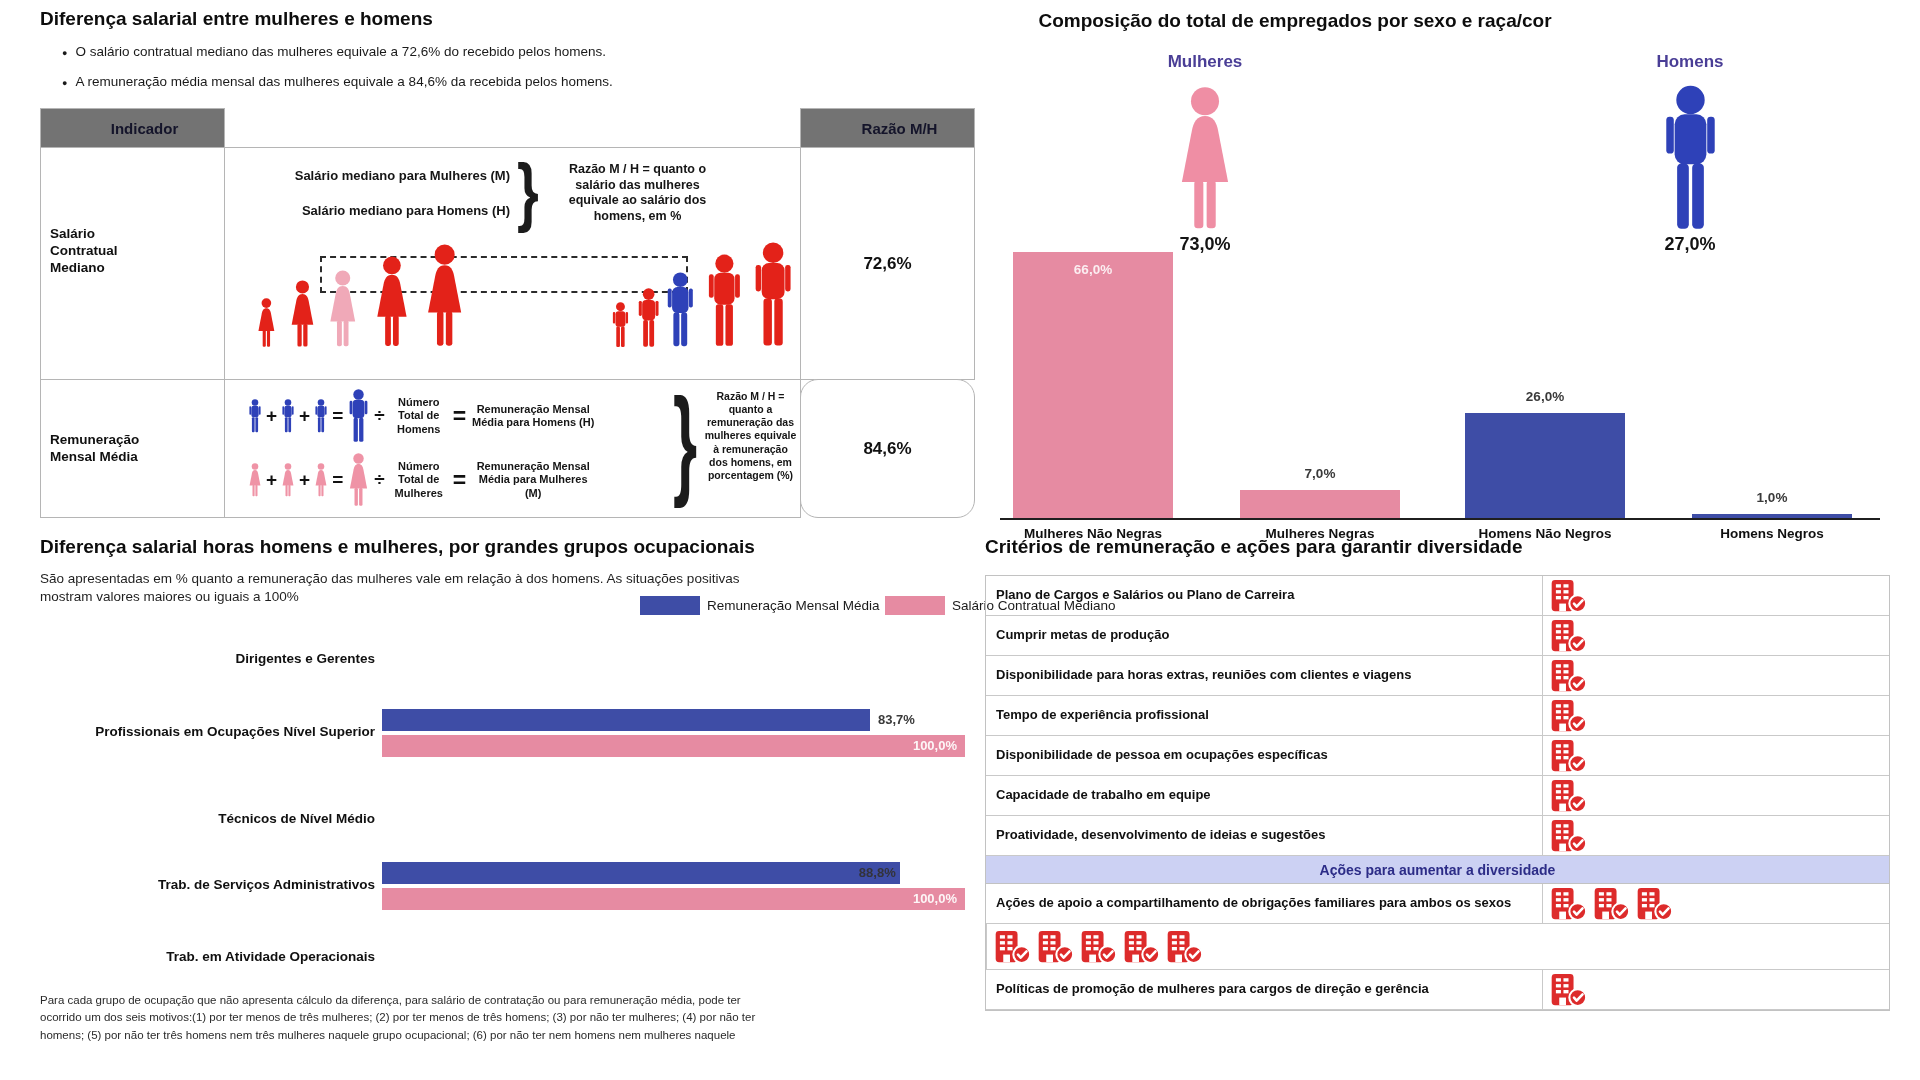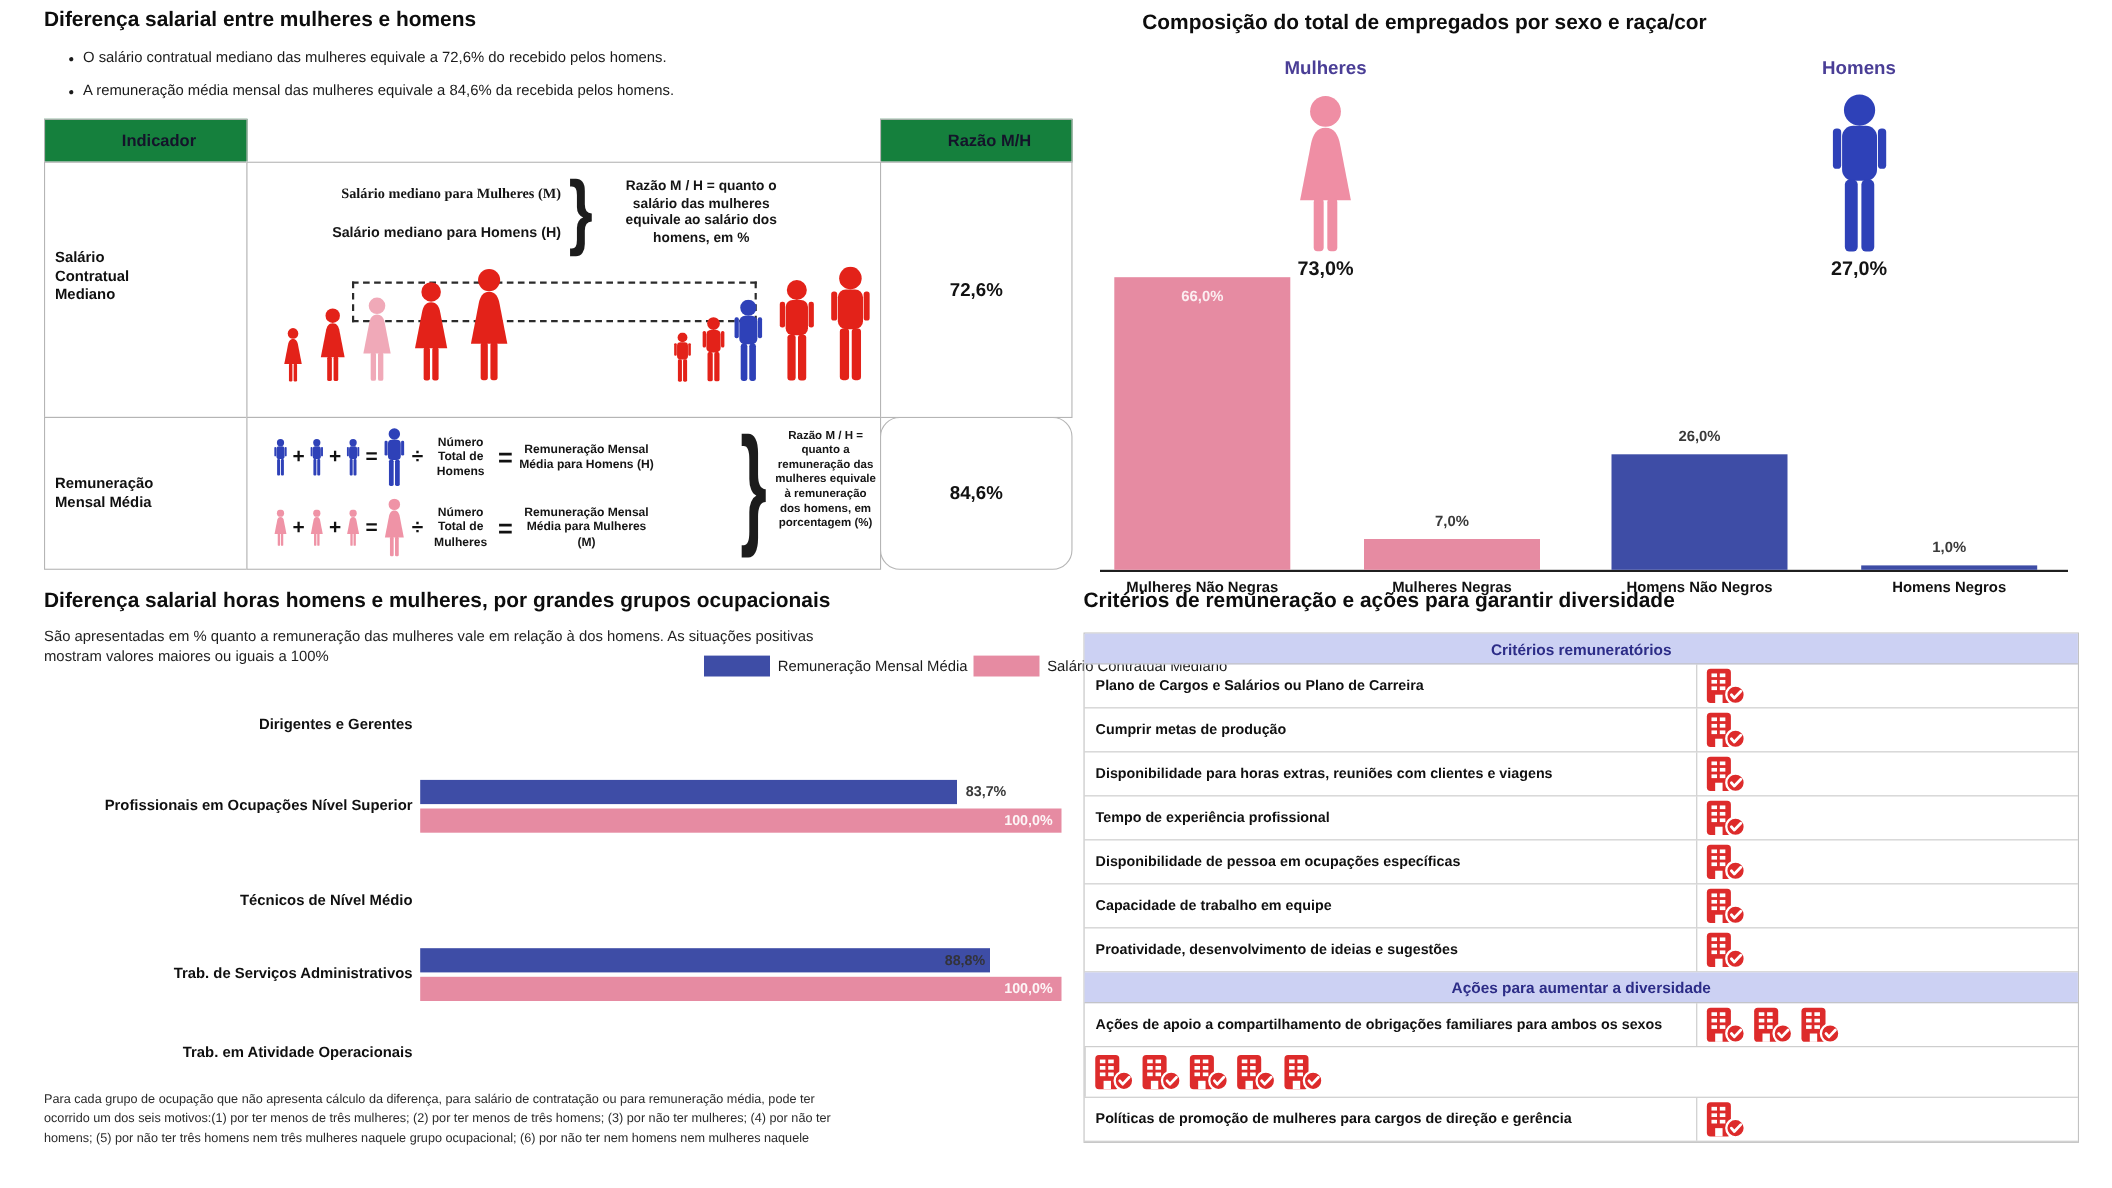--- a/index.html
+++ b/index.html
@@ -4,21 +4,21 @@
 <style>
   html,body{margin:0;padding:0;background:#fff;}
   #canvas{position:relative;width:1920px;height:1080px;background:#fff;overflow:hidden;
           font-family:"Liberation Sans","DejaVu Sans",sans-serif;color:#111;}
   .abs{position:absolute;}
   .title{font-size:19px;font-weight:bold;color:#0d0d0d;}
   .bullet-row{display:flex;align-items:flex-start;font-size:13.5px;color:#1a1a1a;}
   .bullet-dot{font-size:9px;margin:4px 8px 0 0;}
   
   .cell{position:absolute;border:1px solid #b5b5b5;box-sizing:border-box;background:#fff;}
-  .thead{background:#15803d;display:flex;align-items:center;justify-content:center;
+  .thead{background:#737373;display:flex;align-items:center;justify-content:center;
          font-weight:bold;font-size:15px;color:#14142a;padding-left:24px;}
   .ind-label{font-weight:bold;font-size:13.5px;line-height:1.25;color:#101010;}
   .defline{font-weight:bold;font-size:13px;color:#151515;text-align:right;}
   .ratio-note{font-weight:bold;font-size:12.5px;line-height:1.25;text-align:center;color:#151515;}
   .ratio-val{display:flex;align-items:center;justify-content:center;font-weight:bold;font-size:17px;}
   .brace{color:#1c1c1c;font-weight:bold;line-height:1;}
   .dashed-band{border:2px dashed #2b2b2b;box-sizing:border-box;}
   .eqrow{display:flex;align-items:center;}
   .eqop{font-weight:bold;font-size:19px;margin:0 3px;color:#111;}
   .eqtxt{font-weight:bold;font-size:11px;line-height:1.2;text-align:center;color:#151515;}
@@ -91,21 +91,21 @@
 
   <div class="abs" style="left:40px;top:108px;width:935px;height:410px;">
 
     <div class="cell thead" style="left:0;top:0;width:185px;height:40px;">Indicador</div>
     <div class="cell thead" style="left:760px;top:0;width:175px;height:40px;">Razão M/H</div>
 
     <div class="cell" style="left:0;top:39px;width:185px;height:233px;">
       <div class="abs ind-label" style="left:9px;top:78px;width:110px;">Salário Contratual Mediano</div>
     </div>
     <div class="cell" style="left:184px;top:39px;width:577px;height:233px;">
-      <div class="abs defline" style="left:30px;top:20px;width:255px;font-family:Liberation Serif, serif;">Salário mediano para Mulheres (M)</div>
+      <div class="abs defline" style="left:30px;top:20px;width:255px;">Salário mediano para Mulheres (M)</div>
       <div class="abs defline" style="left:30px;top:55px;width:255px;">Salário mediano para Homens (H)</div>
       <div class="abs brace" style="left:292px;top:6px;font-size:56px;transform:scaleY(1.35);transform-origin:top;">}</div>
       <div class="abs ratio-note" style="left:330px;top:14px;width:165px;">Razão M / H = quanto o salário das mulheres equivale ao salário dos homens, em %</div>
       <div class="abs dashed-band" style="left:95px;top:108px;width:368px;height:37px;"></div>
       <div class="abs" id="fig-cluster" style="left:0;top:0;width:577px;height:233px;">
           <svg viewBox="0 0 40 88" style="position: absolute; left: 30px; top: 150px; width: 22.75px; height: 50px; fill: rgb(227, 34, 25);">
             <use href="#sym-female"></use>
           </svg>
           <svg viewBox="0 0 40 88" style="position: absolute; left: 62px; top: 132px; width: 30.94px; height: 68px; fill: rgb(227, 34, 25);">
             <use href="#sym-female"></use>
@@ -251,21 +251,20 @@
     </div>
 
   <div class="abs footnote" style="left:40px;top:992px;width:930px;">
     <div>Para cada grupo de ocupação que não apresenta cálculo da diferença, para salário de contratação ou para remuneração média, pode ter</div>
     <div>ocorrido um dos seis motivos:(1) por ter menos de três mulheres; (2) por ter menos de três homens; (3) por não ter mulheres; (4) por não ter</div>
     <div>homens; (5) por não ter três homens nem três mulheres naquele grupo ocupacional; (6) por não ter nem homens nem mulheres naquele</div>
   </div>
 
   <div class="abs title" style="left:985px;top:536px;">Critérios de remuneração e ações para garantir diversidade</div>
   <div id="right-table" style="left:985px;top:575px;width:905px;">
-      <div class="band" style="height: 28px;">Critérios remuneratórios</div>
       <div class="rrow" style="min-height: 40px;">
         <div class="rrow-label">Plano de Cargos e Salários ou Plano de Carreira</div>
         <div class="rrow-icons">
           <svg viewBox="0 0 44 40" style="width: 37px; height: 34px; flex: 0 0 auto;">
             <use href="#sym-company-check"></use>
           </svg>
         </div>
       </div>
       <div class="rrow" style="min-height: 40px;">
         <div class="rrow-label">Cumprir metas de produção</div>

